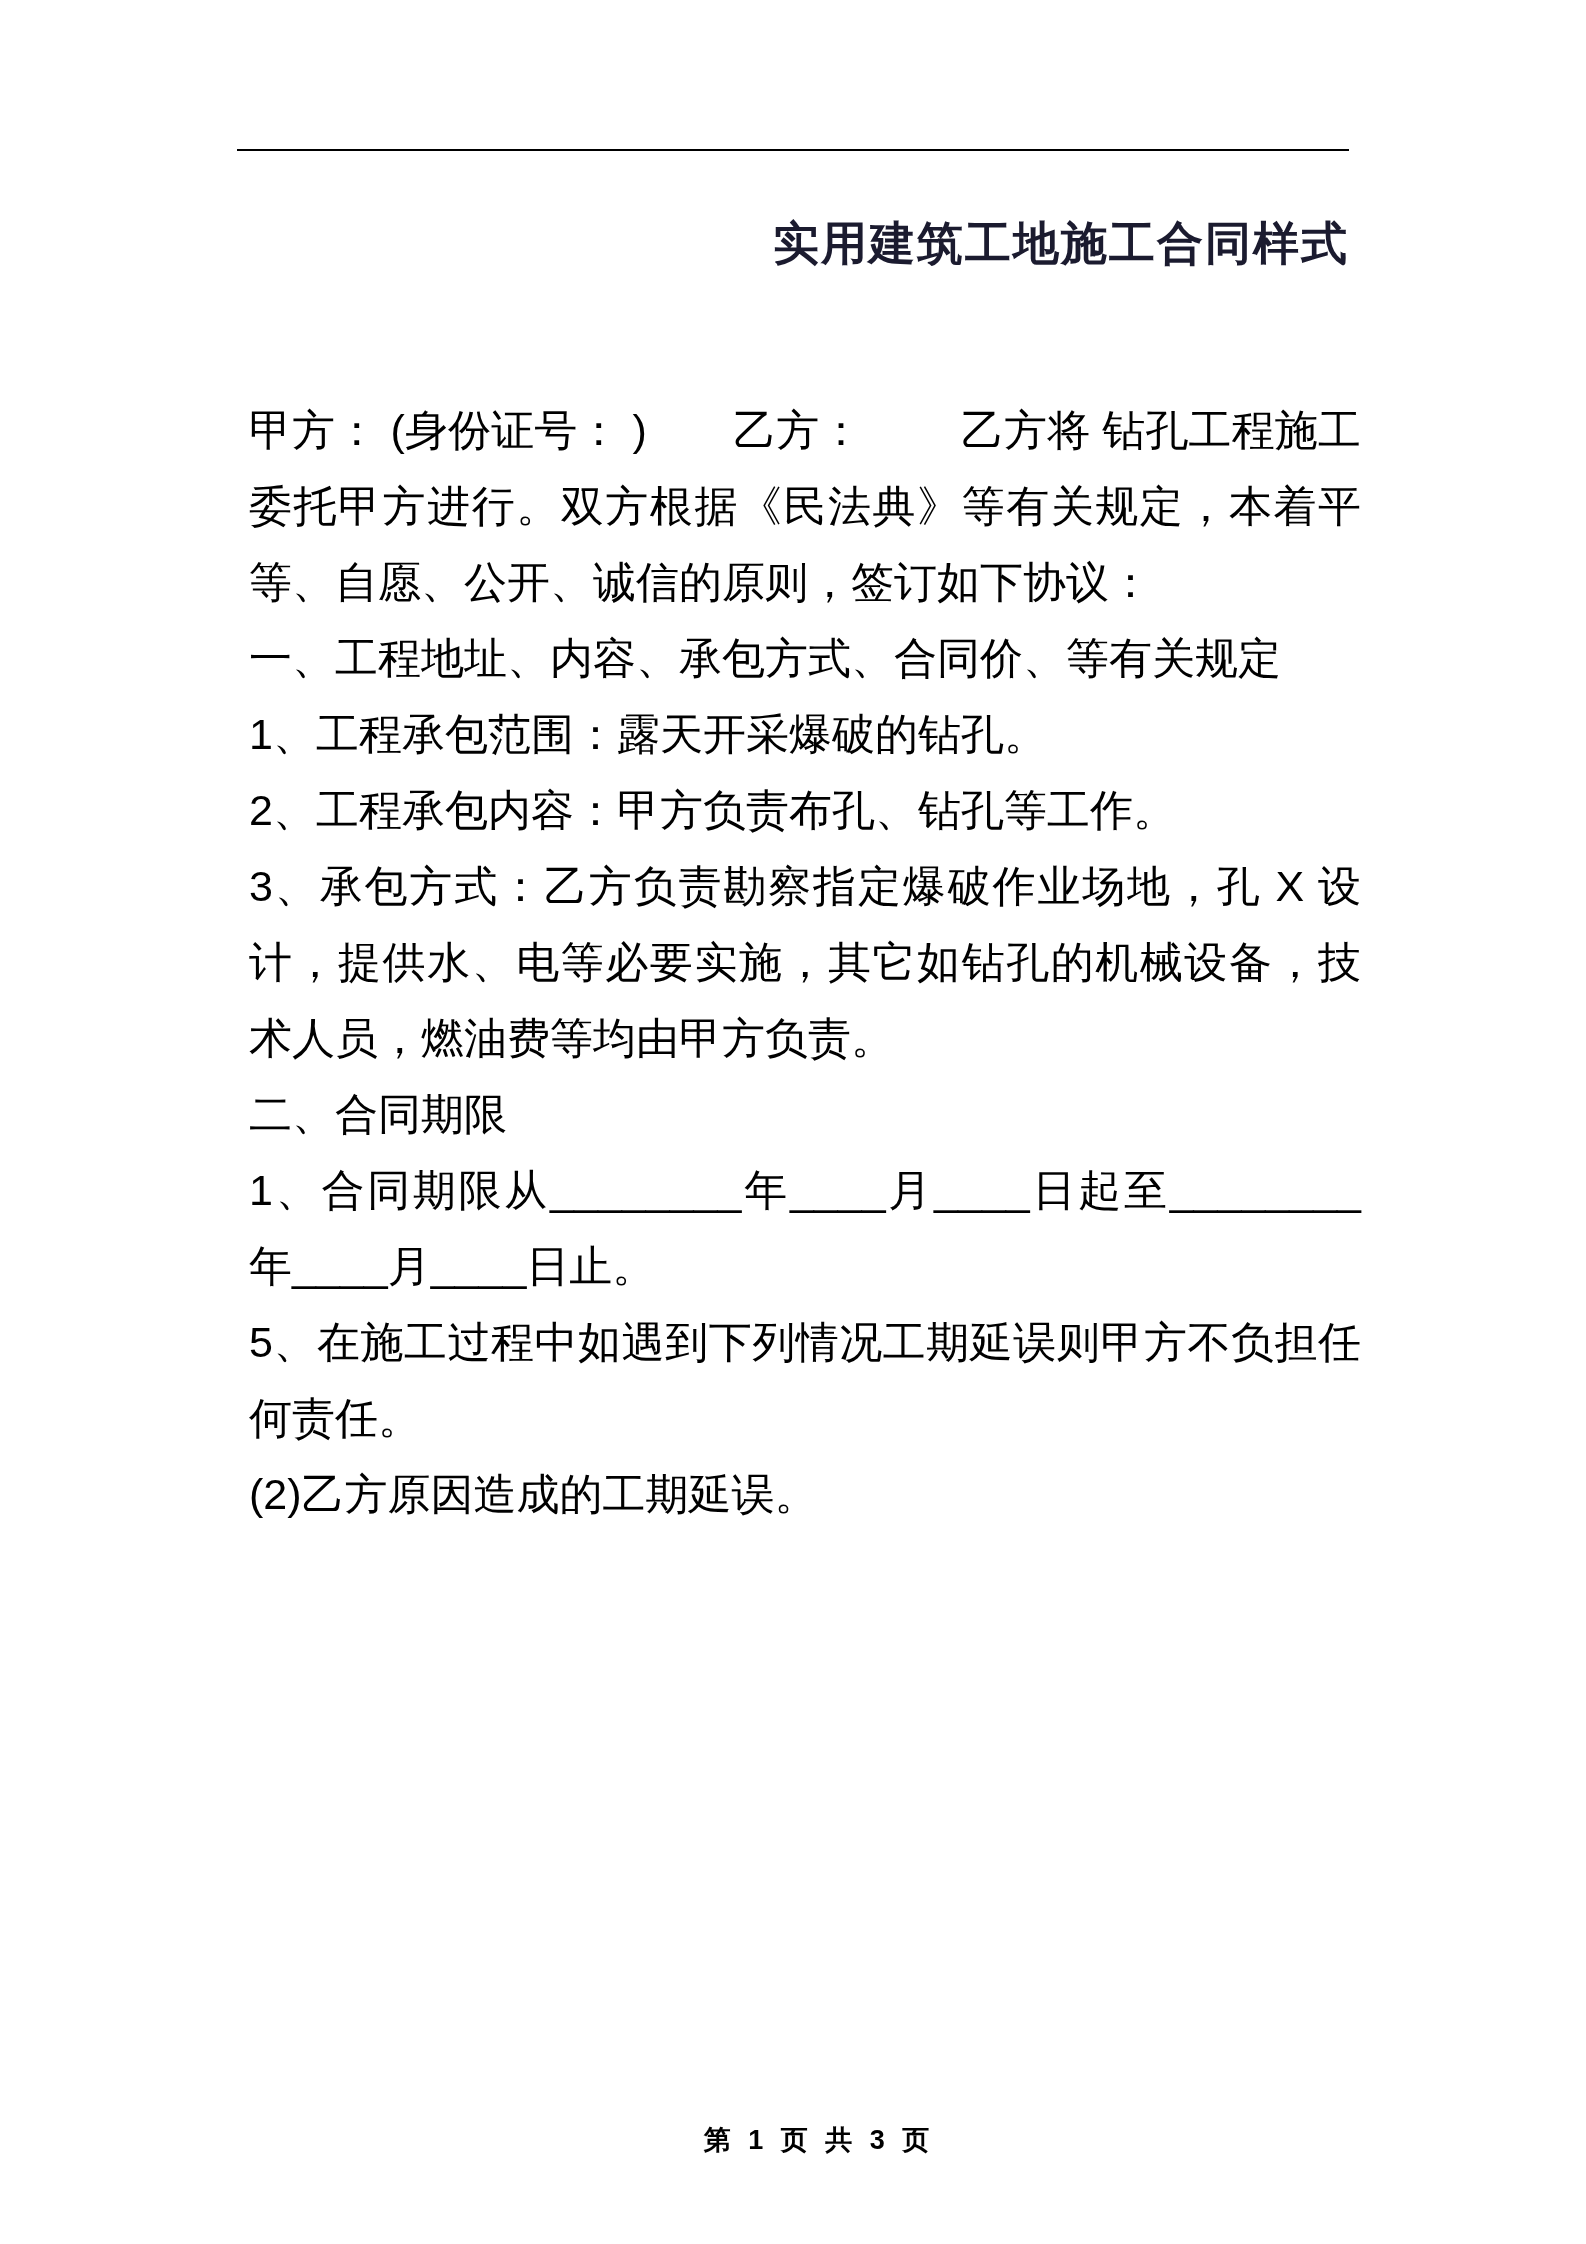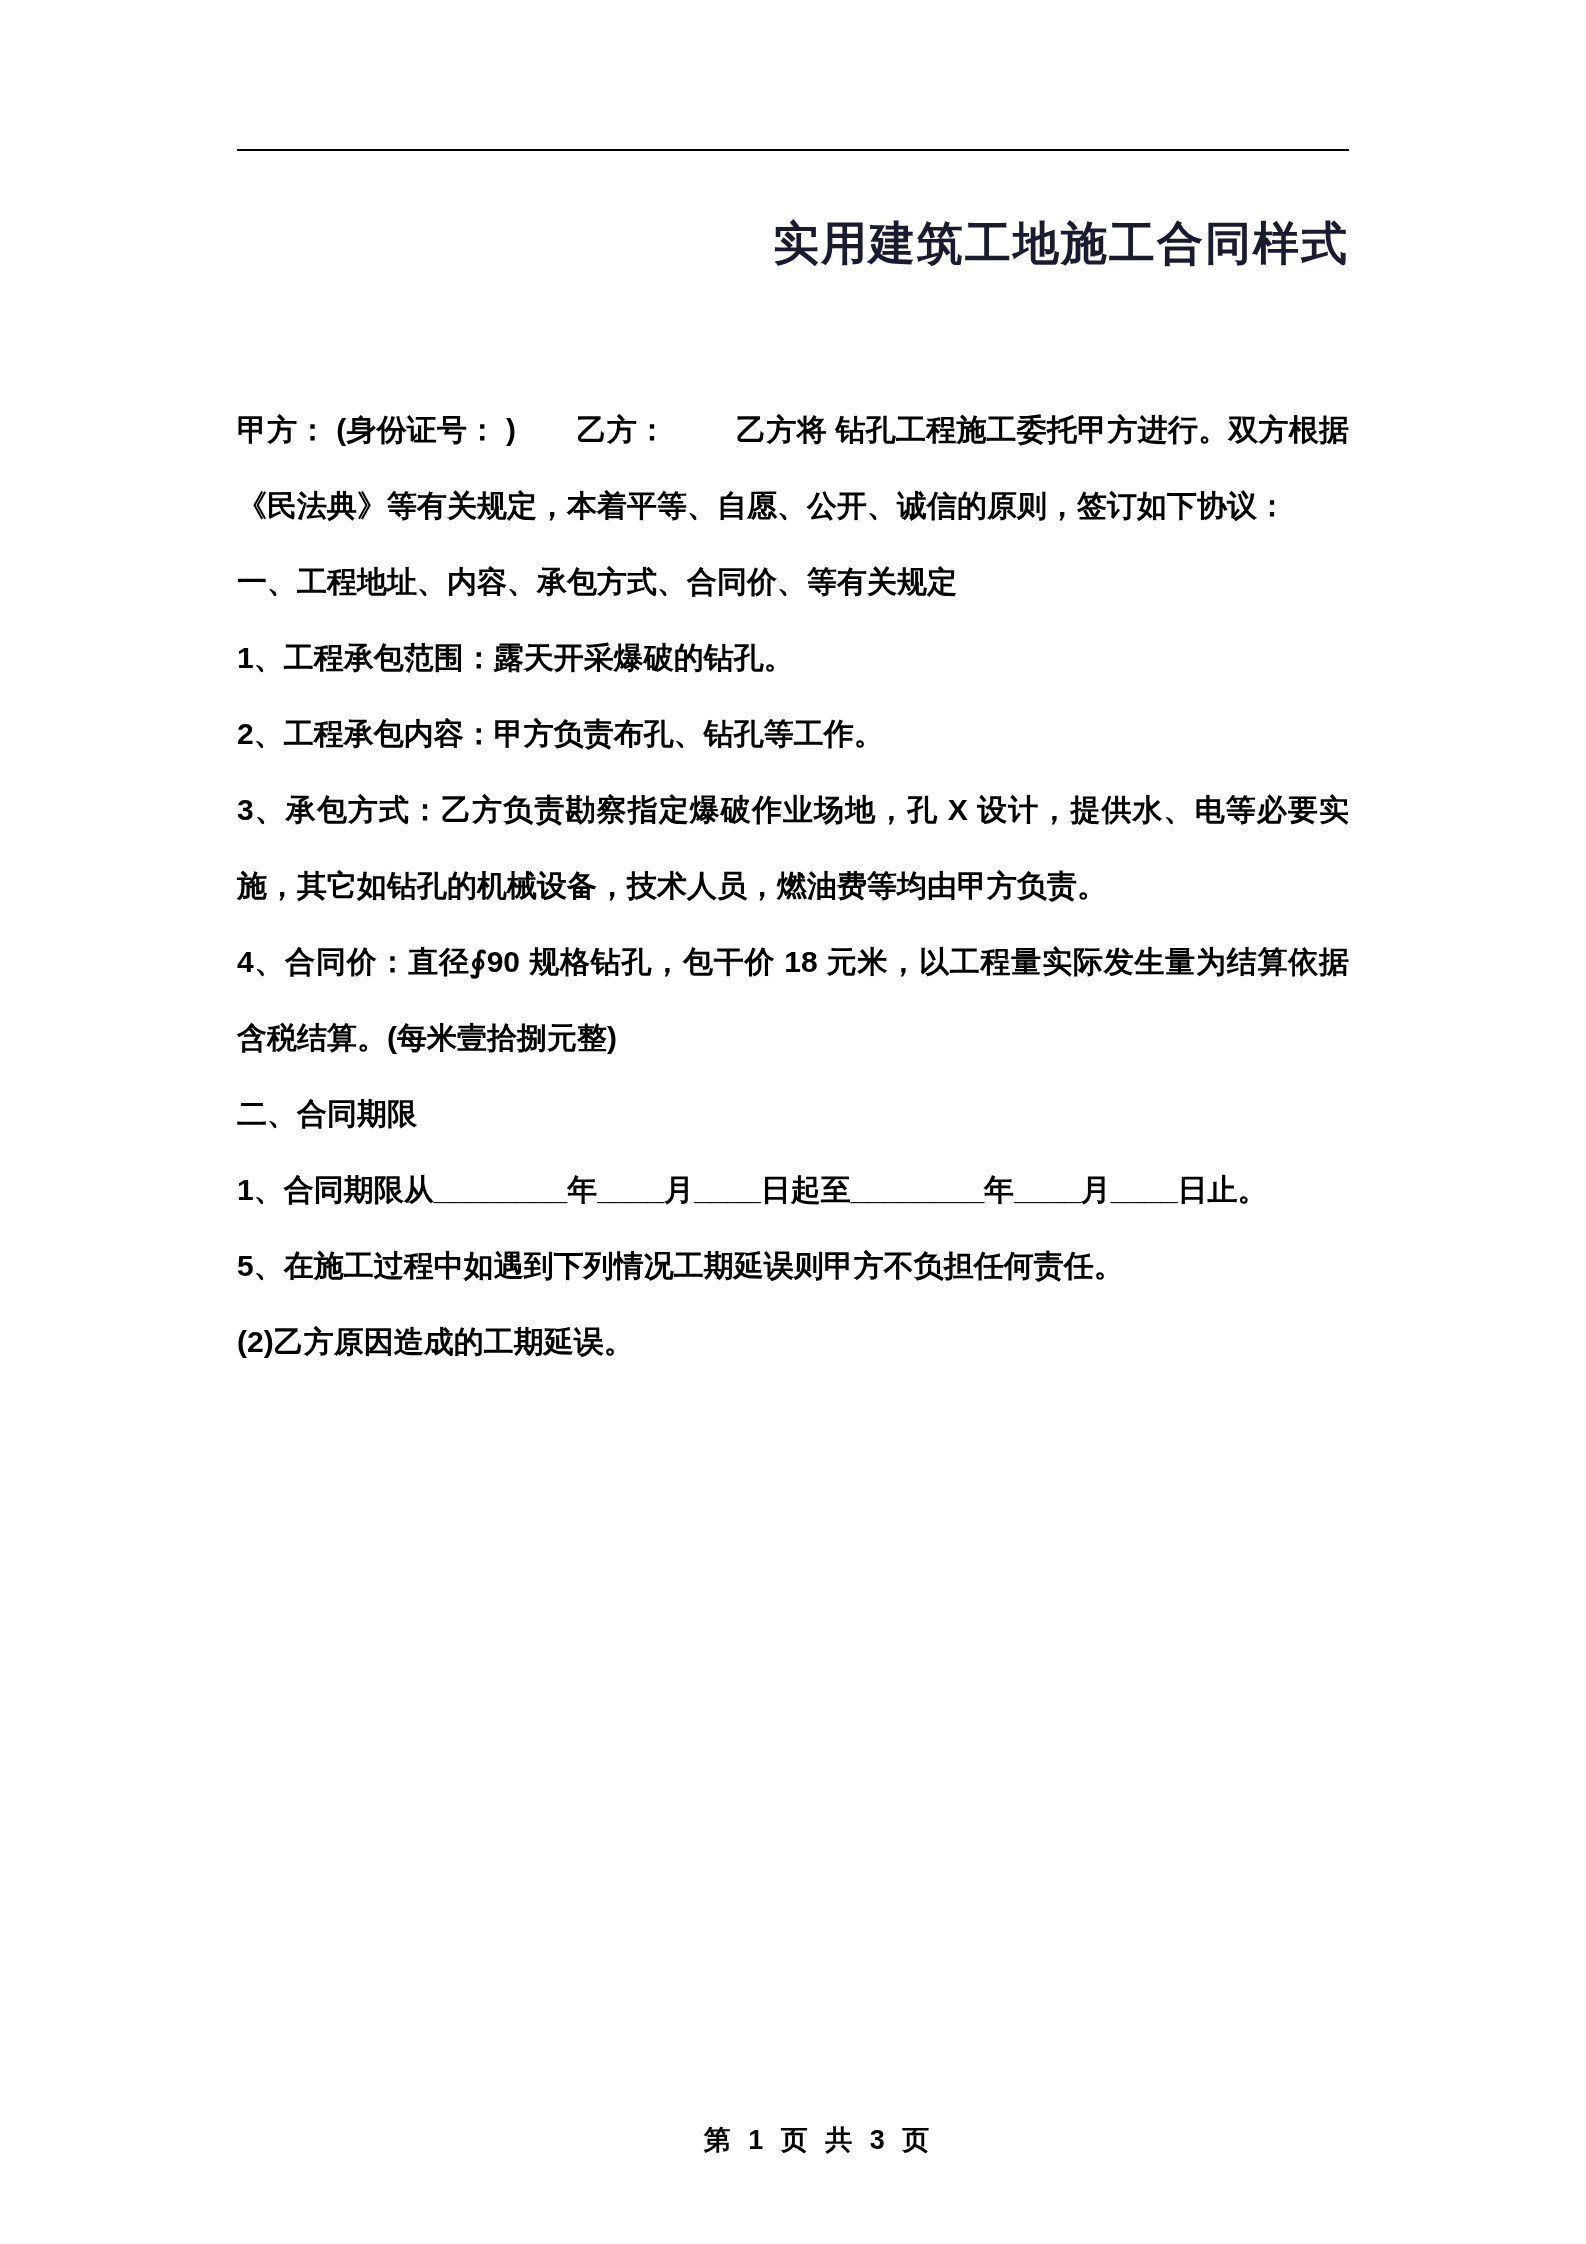--- a/index.html
+++ b/index.html
@@ -36,26 +36,26 @@
     margin: 0;
     text-align: right;
     font-size: 46px;
     line-height: 56px;
     font-weight: 700;
     color: #1b1b2f;
     letter-spacing: 2px;
   }
   .doc-body {
     position: absolute;
-    left: 237px;
+    left: 249px;
     top: 392px;
     width: 1112px;
-    font-size: 30px;
+    font-size: 43px;
     line-height: 76px;
-    font-weight: 700;
+    font-weight: 400;
     color: #000000;
     text-align: justify;
     word-wrap: break-word;
   }
   .para {
     margin: 0;
   }
   .footer {
     position: absolute;
     left: 0;
@@ -77,21 +77,20 @@
   <div class="top-rule"></div>
 
   <h1 class="title">实用建筑工地施工合同样式</h1>
 
   <div class="doc-body">
     <p class="para">甲方： (身份证号： )　　乙方：　　 乙方将 钻孔工程施工委托甲方进行。双方根据《民法典》等有关规定，本着平等、自愿、公开、诚信的原则，签订如下协议：</p>
     <p class="para">一、工程地址、内容、承包方式、合同价、等有关规定</p>
     <p class="para">1、工程承包范围：露天开采爆破的钻孔。</p>
     <p class="para">2、工程承包内容：甲方负责布孔、钻孔等工作。</p>
     <p class="para">3、承包方式：乙方负责勘察指定爆破作业场地，孔 X 设计，提供水、电等必要实施，其它如钻孔的机械设备，技术人员，燃油费等均由甲方负责。</p>
-    <p class="para">4、合同价：直径∮90 规格钻孔，包干价 18 元米，以工程量实际发生量为结算依据含税结算。(每米壹拾捌元整)</p>
     <p class="para">二、合同期限</p>
     <p class="para">1、合同期限从________年____月____日起至________年____月____日止。</p>
     <p class="para">5、在施工过程中如遇到下列情况工期延误则甲方不负担任何责任。</p>
     <p class="para">(2)乙方原因造成的工期延误。</p>
   </div>
 
   <div class="footer">第 1 页 共 3 页</div>
 
 </div>
 

